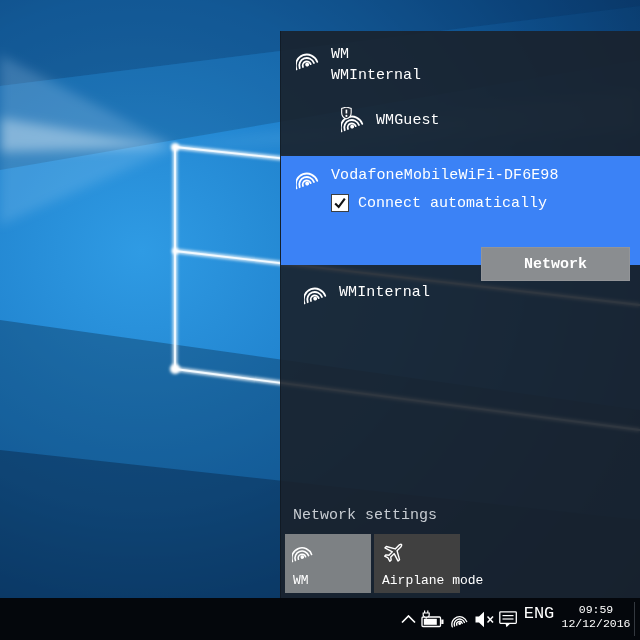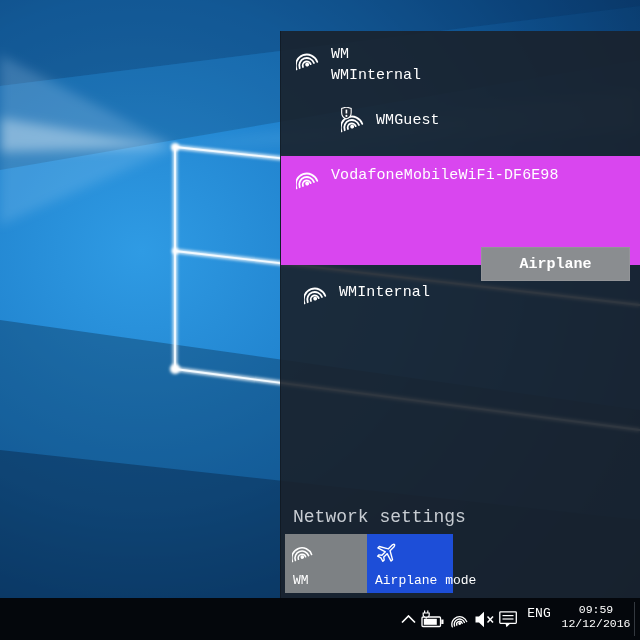--- a/index.html
+++ b/index.html
@@ -29,66 +29,66 @@
   .row-wm .net-name{top:7px;}
   .row-wm .net-status{top:28px;}
   .row-wmguest{top:70px;height:42px;margin-left:45px;}
   .row-wmguest .net-icon{top:6px;}
   .row-wmguest .net-name{top:11px;}
   .row-wminternal{top:240px;height:46px;margin-left:8px;}
   .row-wminternal .net-icon{top:8px;}
   .row-wminternal .net-name{top:13px;}
 
   .row-selected{
-    top:125px;height:109px;background:#d946ef;
+    top:125px;height:109px;background:#3b82f6;
   }
   .row-selected .net-icon{top:8px;}
   .row-selected .net-name{top:11px;}
   .cb-wrap{position:absolute;left:50px;top:37px;height:20px;display:flex;align-items:center;cursor:default;}
   .checkbox{
     width:16px;height:16px;background:#fff;border:1px solid #3b3f43;
     display:inline-flex;align-items:center;justify-content:center;flex:0 0 auto;
   }
   .cb-label{margin-left:9px;font-size:15px;color:#fff;white-space:nowrap;}
   .connect-btn{
     position:absolute;left:200px;top:91px;width:149px;height:34px;
     background:#8a8d90;border:1px solid rgba(255,255,255,0.08);box-sizing:border-box;
     display:flex;align-items:center;justify-content:center;
     font-size:15px;font-weight:bold;color:#fff;cursor:default;
   }
 
   
   .settings-link{
-    position:absolute;left:12px;top:476px;font-size:18px;color:#c7ccd2;cursor:default;
+    position:absolute;left:12px;top:476px;font-size:15px;color:#c7ccd2;cursor:default;
   }
   .tile{
     position:absolute;top:503px;width:86px;height:59px;box-sizing:border-box;cursor:default;
   }
   .tile-wifi{left:4px;background:#7d8184;}
-  .tile-airplane{left:86px;background:#1d4ed8;}
+  .tile-airplane{left:93px;background:#404040;}
   .tile .tile-icon{position:absolute;left:7px;top:5px;}
   .tile-label{
     position:absolute;left:8px;bottom:5px;font-size:13px;color:#fff;white-space:nowrap;
   }
 
   
   .taskbar{
     position:absolute;left:0;top:598px;width:640px;height:42px;
     background:#04070c;
   }
   .tray-icon{position:absolute;top:0;height:42px;display:flex;align-items:center;justify-content:center;cursor:default;}
   .ti-chevron{left:399px;width:18px;}
   .ti-battery{left:420px;width:25px;}
   .ti-wifi{left:449px;width:24px;}
   .ti-volume{left:473px;width:23px;}
   .ti-action{left:497px;width:22px;}
   .tray-lang{
     position:absolute;left:524px;top:0;height:30px;width:30px;
     display:flex;align-items:center;justify-content:center;
-    font-size:13px;color:#fff;cursor:default;
+    font-size:17px;color:#fff;cursor:default;
   }
   .tray-clock{
     position:absolute;left:560px;top:0;width:72px;height:37px;
     display:flex;flex-direction:column;align-items:center;justify-content:center;
     font-size:11.5px;line-height:14px;color:#fff;cursor:default;text-align:center;
   }
   .tray-sep{position:absolute;left:634px;top:4px;width:1px;height:34px;background:#33383f;}
   .show-desktop{position:absolute;left:635px;top:0;width:5px;height:42px;cursor:default;}
 </style>
 </head>
@@ -180,22 +180,30 @@
       <svg class="net-icon" viewBox="0 0 24 24">
         <g transform="rotate(-20 10 19)" stroke="#fff" stroke-width="1.7" fill="none" stroke-linecap="round">
           <path d="M6.2 19 A 3.8 3.8 0 0 1 13.8 19"></path>
           <path d="M3.0 19 A 7.0 7.0 0 0 1 17.0 19"></path>
           <path d="M-0.2 19 A 10.2 10.2 0 0 1 20.2 19"></path>
         </g>
         <circle cx="10.6" cy="18.2" r="1.8" fill="#fff" transform="rotate(-20 10 19)"></circle>
       </svg>
       <div class="net-name">VodafoneMobileWiFi-DF6E98</div>
 
-
-      <div class="connect-btn">Airplane</div>
+      <div class="cb-wrap">
+        <span class="checkbox">
+          <svg width="14" height="14" viewBox="0 0 16 16">
+            <path d="M2.5 8.5 L6.5 12.5 L13.5 3" stroke="#101214" stroke-width="2.4" fill="none"></path>
+          </svg>
+        </span>
+        <span class="cb-label">Connect automatically</span>
+      </div>
+
+      <div class="connect-btn">Network</div>
     </div>
 
     <div class="net-row row-wminternal">
       <svg class="net-icon" viewBox="0 0 24 24">
         <g transform="rotate(-20 10 19)" stroke="#fff" stroke-width="1.7" fill="none" stroke-linecap="round">
           <path d="M6.2 19 A 3.8 3.8 0 0 1 13.8 19"></path>
           <path d="M3.0 19 A 7.0 7.0 0 0 1 17.0 19"></path>
           <path d="M-0.2 19 A 10.2 10.2 0 0 1 20.2 19"></path>
         </g>
         <circle cx="10.6" cy="18.2" r="1.8" fill="#fff" transform="rotate(-20 10 19)"></circle>

